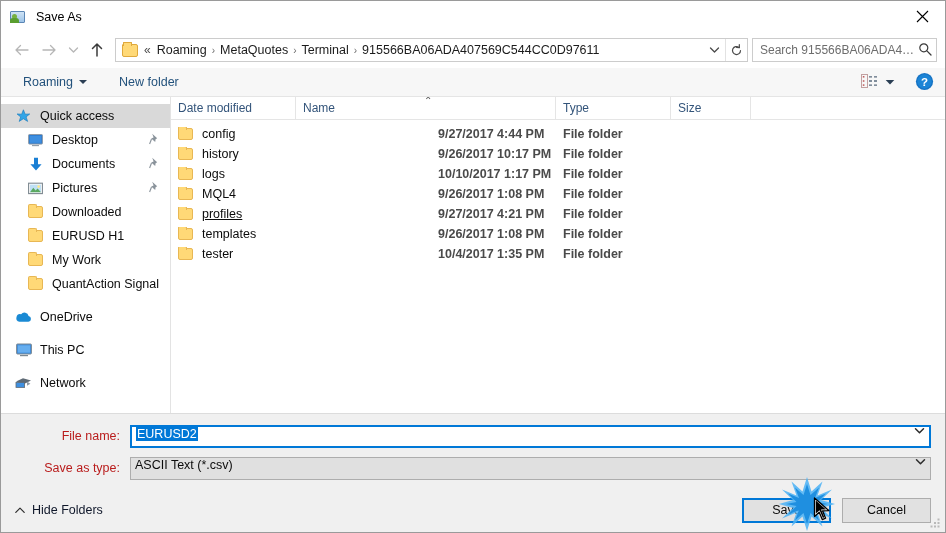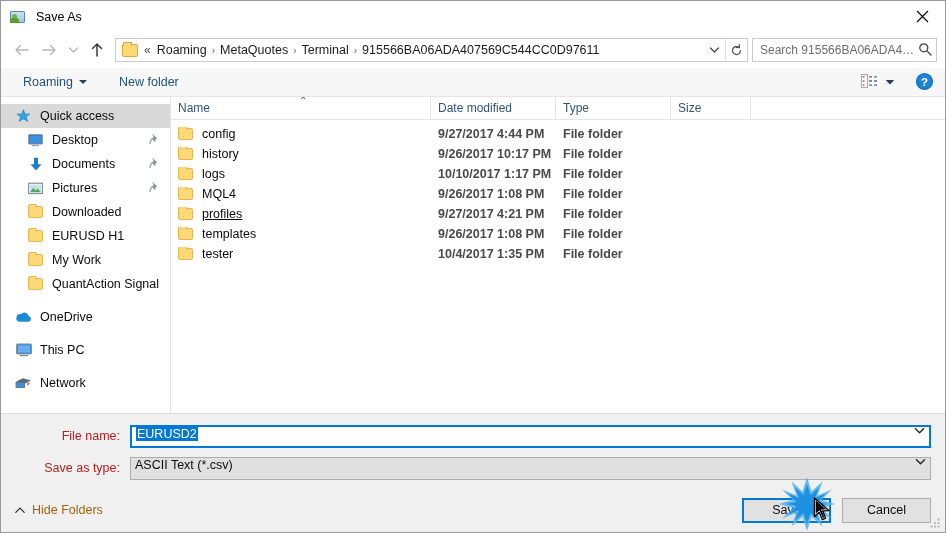--- a/index.html
+++ b/index.html
@@ -196,21 +196,21 @@
     overflow: hidden; white-space: nowrap; }
   .combo-val .selpart { background: #0078d7; color: #ffffff; padding: 1px 1px; }
   .combo-arrow { width: 20px; flex: 0 0 20px; display: flex; align-items: center; justify-content: center; }
 
   
   .bottombar {
     flex: 0 0 44px; height: 44px; background: #f0f0f0;
     display: flex; align-items: center; padding: 0 14px; position: relative;
   }
   .hide-folders { display: flex; align-items: center; gap: 7px; cursor: default;
-    font-size: 12.5px; color: #a16207; }
+    font-size: 12.5px; color: #0f172a; }
   .btn-group { margin-left: auto; display: flex; gap: 11px; align-items: center; }
   .btn {
     width: 89px; height: 25px; font-size: 12.5px; color: #0b0b0b;
     background: #e1e1e1; border: 1px solid #adadad;
     display: flex; align-items: center; justify-content: center; cursor: default;
   }
   .btn.default { border: 2px solid #0078d7; background: #e1e1e1; }
   .grip { position: absolute; right: 4px; bottom: 3px; width: 12px; height: 12px; }
 
   
@@ -439,26 +439,26 @@
               <rect x="1" y="6.4" width="8.6" height="5" fill="#3e8fe0" stroke="#5e6a75" stroke-width="0.8"></rect>
               <path d="M12 5.6 L15.4 7.8 L12 9.8 Z" fill="#8f9aa6"></path>
             </svg>
         </span>
         <span class="nav-label">Network</span>
       </div>
     </div>
 
     <div class="filelist">
       <div class="col-head">
+        <div class="ch" style="width:125px;flex:0 0 125px;">
+          <span>Date modified</span>
+        </div>
         <div class="ch" style="width:260px;flex:0 0 260px;">
           <span>Name</span>
           <span class="sortmark">⌃</span>
-        </div>
-        <div class="ch" style="width:125px;flex:0 0 125px;">
-          <span>Date modified</span>
         </div>
         <div class="ch" style="width:115px;flex:0 0 115px;">
           <span>Type</span>
         </div>
         <div class="ch" style="width:80px;flex:0 0 80px;">
           <span>Size</span>
         </div>
         <div class="ch" style="flex:1 1 auto;border-right:none;"></div>
       </div>
 

